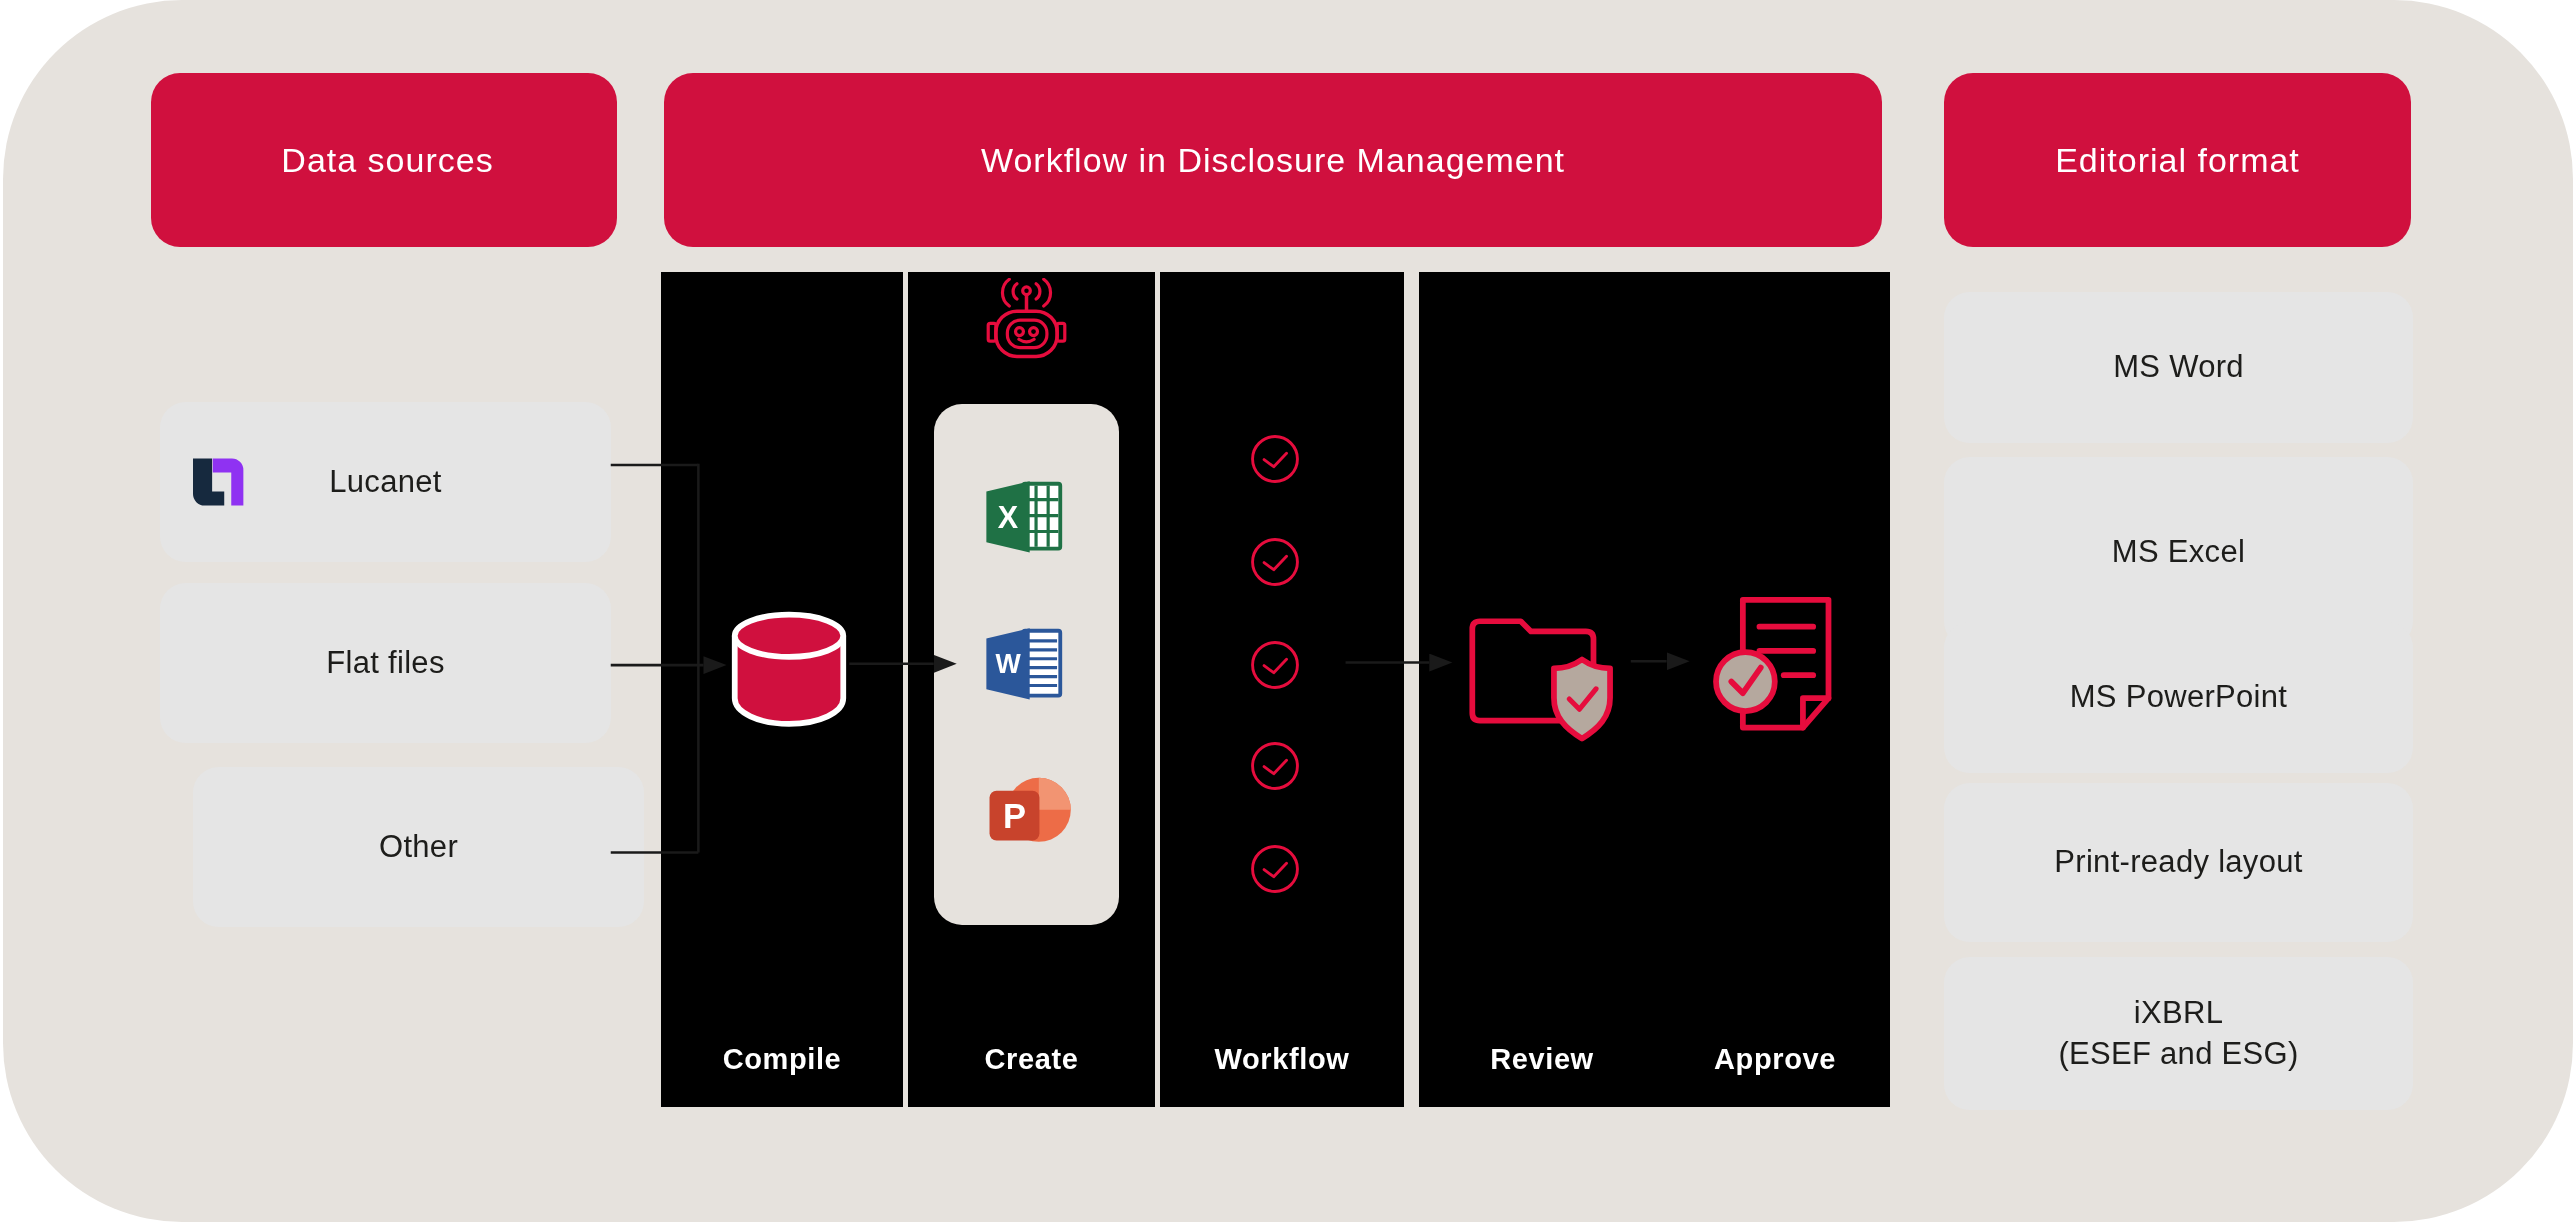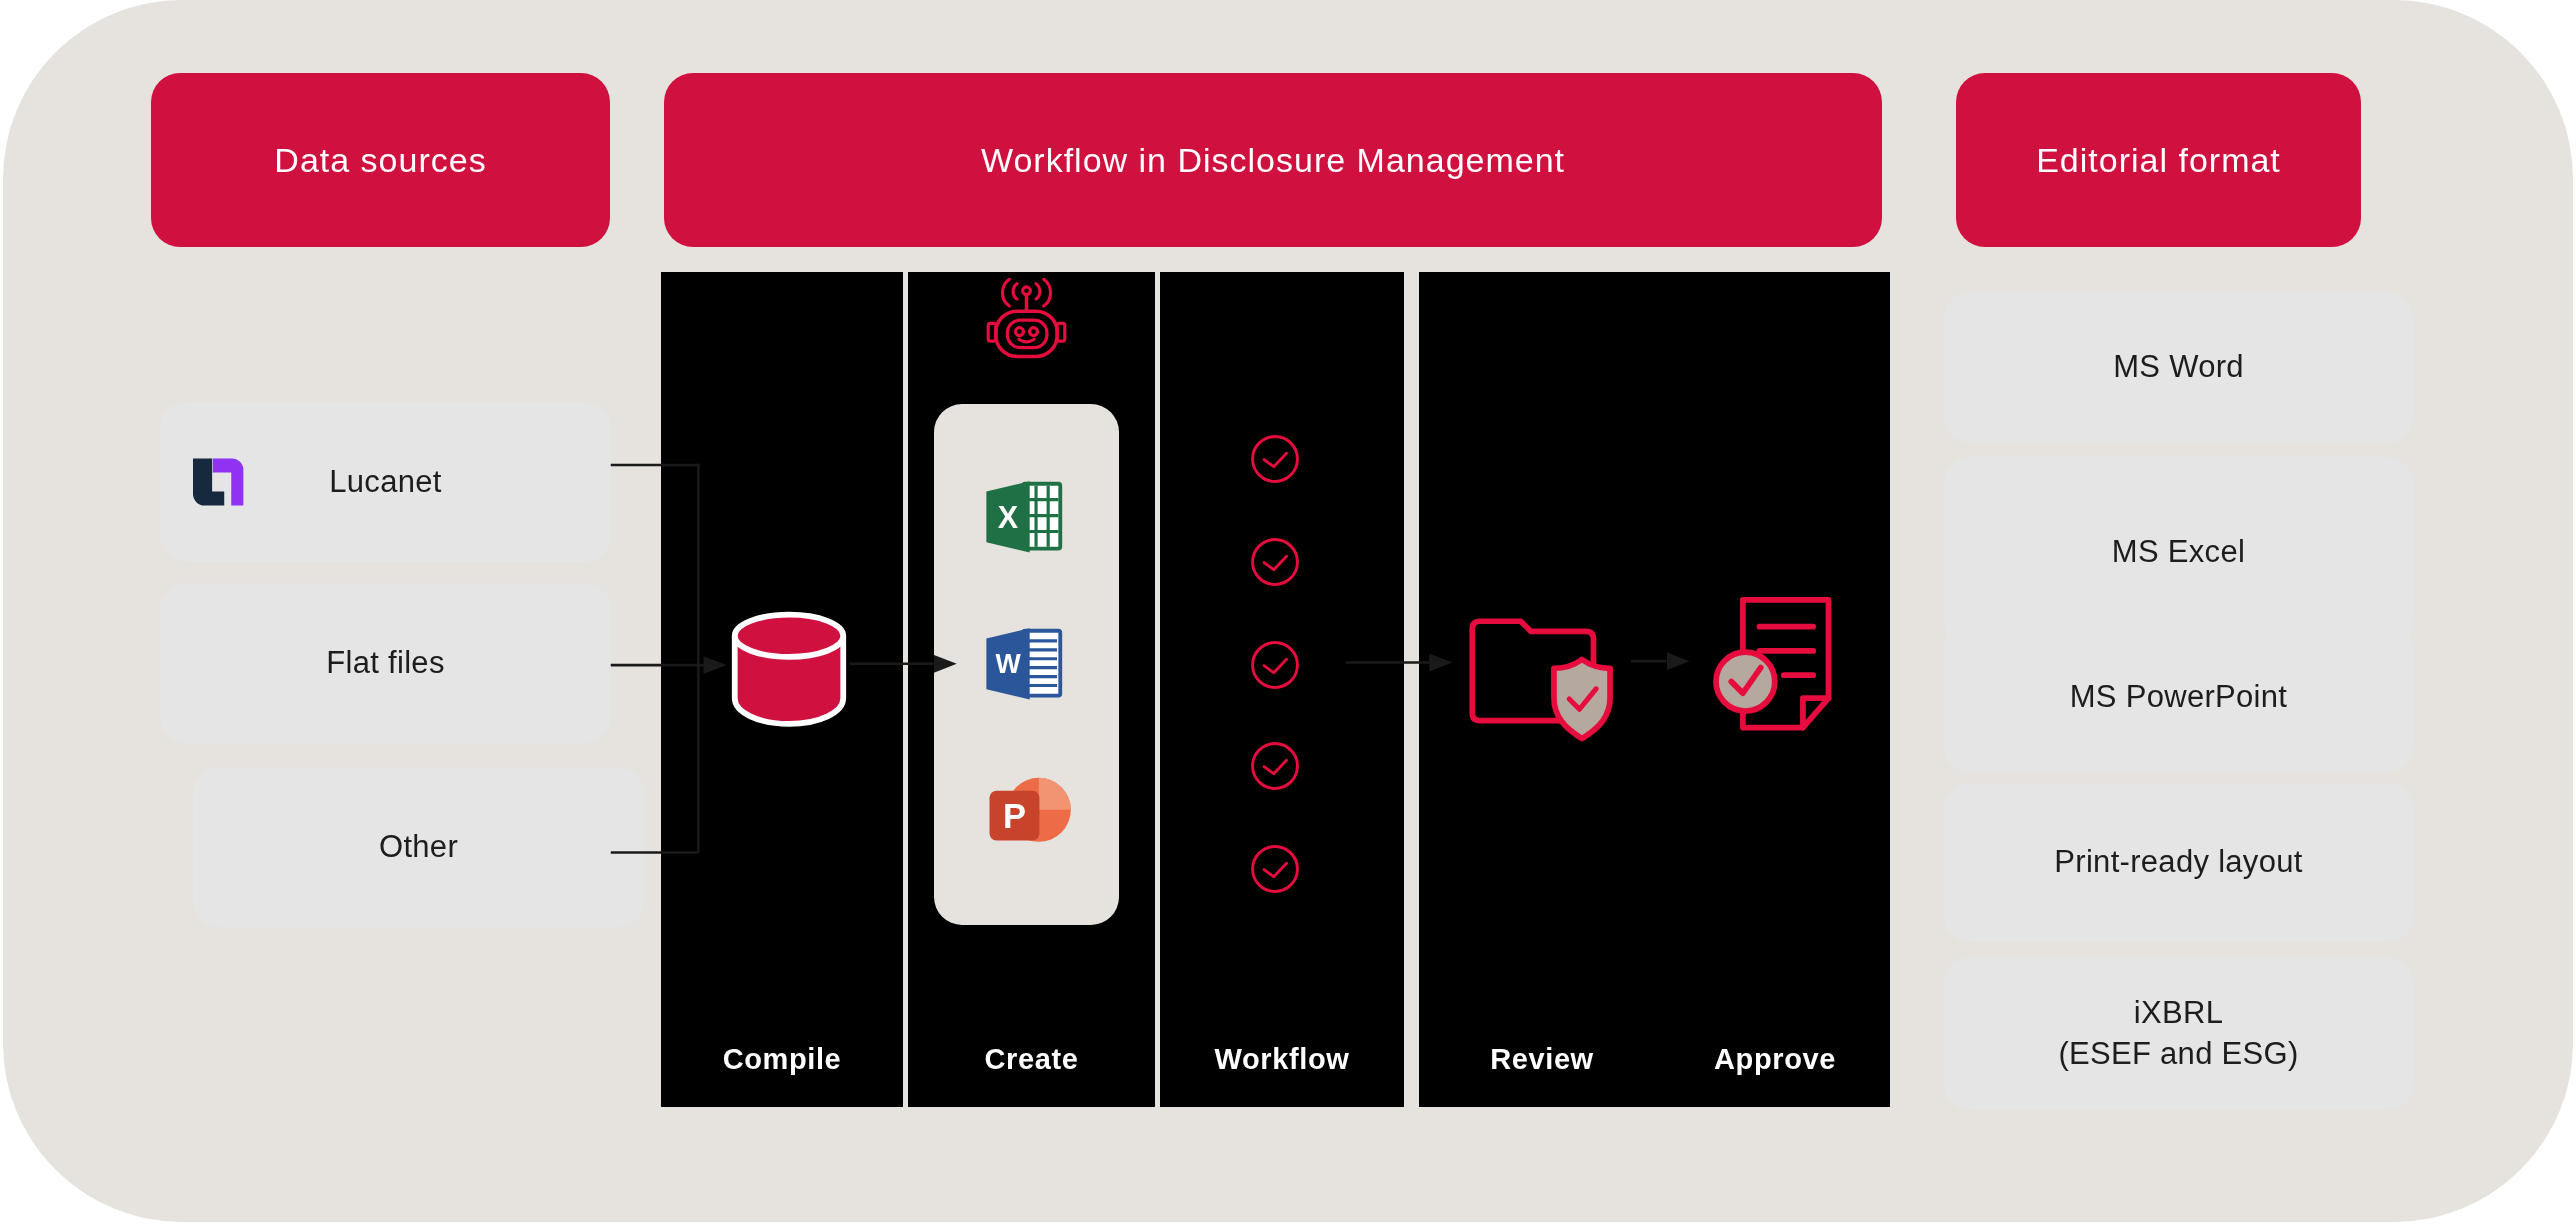--- a/index.html
+++ b/index.html
@@ -4,23 +4,23 @@
 <title>Workflow in Disclosure Management</title>
 <style>
   html,body{margin:0;padding:0;background:#ffffff;}
   body{width:2576px;height:1226px;font-family:"Liberation Sans",sans-serif;}
   .stage{position:relative;width:2576px;height:1226px;background:#ffffff;overflow:hidden;}
   .bg-round{position:absolute;left:2.6px;top:0;right:2.6px;bottom:3.8px;background:#e6e2dd;border-radius:179px;}
 
   .header{position:absolute;top:73px;height:174px;background:#d0103e;border-radius:29px;
           display:flex;align-items:center;justify-content:center;color:#ffffff;
           font-size:34px;font-weight:300;letter-spacing:1px;}
-  .header-ds{left:151px;width:459px;}
+  .header-ds{left:151px;width:459px;padding-left:7px;}
   .header-wf{left:664px;width:1218px;}
-  .header-ed{left:1944px;width:405px;margin-left:12px;}
+  .header-ed{left:1944px;width:467px;}
 
   .col{position:absolute;top:272px;height:835px;background:#000000;}
   .col-label{position:absolute;bottom:31px;left:0;right:0;text-align:center;color:#ffffff;
              font-size:29px;font-weight:bold;letter-spacing:0.6px;}
 
   .card{position:absolute;background:#e5e5e5;border-radius:25.6px;display:flex;flex-direction:column;
         align-items:center;justify-content:center;color:#1d1d1b;font-size:31px;font-weight:300;
         letter-spacing:0.3px;text-align:center;line-height:1.3;}
   .card-left{left:160px;width:451px;height:160px;}
   .card-right{left:1944px;width:469px;}

